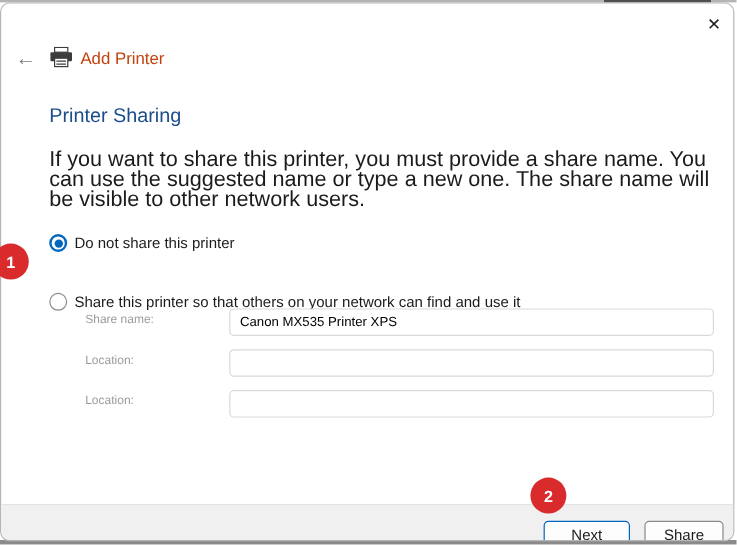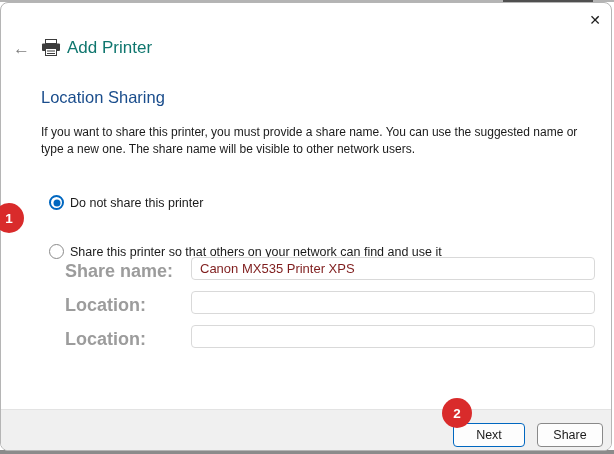--- a/index.html
+++ b/index.html
@@ -49,37 +49,37 @@
     position: absolute; left: 12px; top: 34px;
     display: flex; align-items: center; height: 22px;
   }
   .back-btn {
     background: transparent; border: none;
     color: #7d7d7d; font-size: 17px; line-height: 1;
     cursor: pointer; width: 22px; text-align: left;
     font-family: "Liberation Sans", sans-serif;
   }
   .printer-ic { margin-left: 6px; width: 20px; height: 18px; display: inline-block; }
-  .nav-title { margin-left: 6px; font-size: 17px; color: #0f766e; }
+  .nav-title { margin-left: 6px; font-size: 14px; color: #c2410c; }
 
   .page-title {
     position: absolute; left: 40px; top: 85px;
     font-size: 16.5px; font-weight: 400;
     color: #1a4d8c;
   }
 
   .desc {
     position: absolute; left: 40px; top: 121px;
     width: 552px;
-    font-size: 12px; line-height: 17px;
+    font-size: 18px; line-height: 17px;
     color: #1b1b1b;
   }
 
   .radio-row {
-    position: absolute; left: 48px;
+    position: absolute; left: 40px;
     display: flex; align-items: center;
     cursor: pointer;
     justify-content: center;
   }
   .radio-row.r0 { top: 192px; }
   .radio-row.r1 { top: 224px; margin-top: 17px; }
   .radio {
     width: 15px; height: 15px; border-radius: 50%;
     border: 1px solid #8a8a8a; background: #fff;
     position: relative; flex: 0 0 auto;
@@ -91,36 +91,36 @@
     width: 7px; height: 7px; border-radius: 50%;
     background: #0067c0;
   }
   .radio-label { margin-left: 6px; font-size: 12.5px; color: #1b1b1b; }
 
   .form-row { position: absolute; left: 0; width: 612px; height: 23px; }
   .form-row.f0 { top: 254px; }
   .form-row.f1 { top: 288px; }
   .form-row.f2 { top: 322px; }
   .form-label {
-    position: absolute; left: 64px; top: 4px;
-    font-size: 18px; color: #9c9c9c; font-weight: bold;
+    position: absolute; left: 70px; top: 4px;
+    font-size: 10px; color: #9c9c9c;
   }
   .form-input {
     position: absolute; left: 190px; top: 0;
     width: 404px; height: 23px;
     border: 1px solid #d9d9d9; border-radius: 4px;
     background: #ffffff;
-    font-size: 13px; color: #7f1d1d;
+    font-size: 11px; color: #000000;
     padding: 0 8px;
     font-family: "Liberation Sans", sans-serif;
   }
 
   .footer {
     position: absolute; left: 0; bottom: 0;
-    width: 612px; height: 41px;
+    width: 612px; height: 30px;
     background: #f0f0f0;
     border-top: 1px solid #e3e3e3;
   }
   .btn {
     position: absolute; top: 13px; height: 24px;
     border-radius: 4px;
     background: #fdfdfd;
     font-size: 12.5px; color: #1b1b1b;
     cursor: pointer;
     font-family: "Liberation Sans", sans-serif;
@@ -165,21 +165,21 @@
           <rect x="4.5" y="0.5" width="11" height="4" fill="#ffffff" stroke="#3c3c3c"></rect>
           <rect x="1" y="4.5" width="18" height="7.5" rx="1" fill="#3c3c3c"></rect>
           <rect x="4.5" y="9.5" width="11" height="7" fill="#ffffff" stroke="#3c3c3c"></rect>
           <line x1="6" y1="12" x2="14" y2="12" stroke="#3c3c3c" stroke-width="1"></line>
           <line x1="6" y1="14.5" x2="14" y2="14.5" stroke="#3c3c3c" stroke-width="1"></line>
         </svg>
       </span>
       <span class="nav-title">Add Printer</span>
     </div>
 
-    <div class="page-title">Location Sharing</div>
+    <div class="page-title">Printer Sharing</div>
 
     <div class="desc">If you want to share this printer, you must provide a share name. You can use the suggested name or type a new one. The share name will be visible to other network users.</div>
 
     <div class="radio-row r0">
       <span class="radio selected"></span>
       <span class="radio-label">Do not share this printer</span>
     </div>
 
     <div class="radio-row r1">
       <span class="radio"></span>

